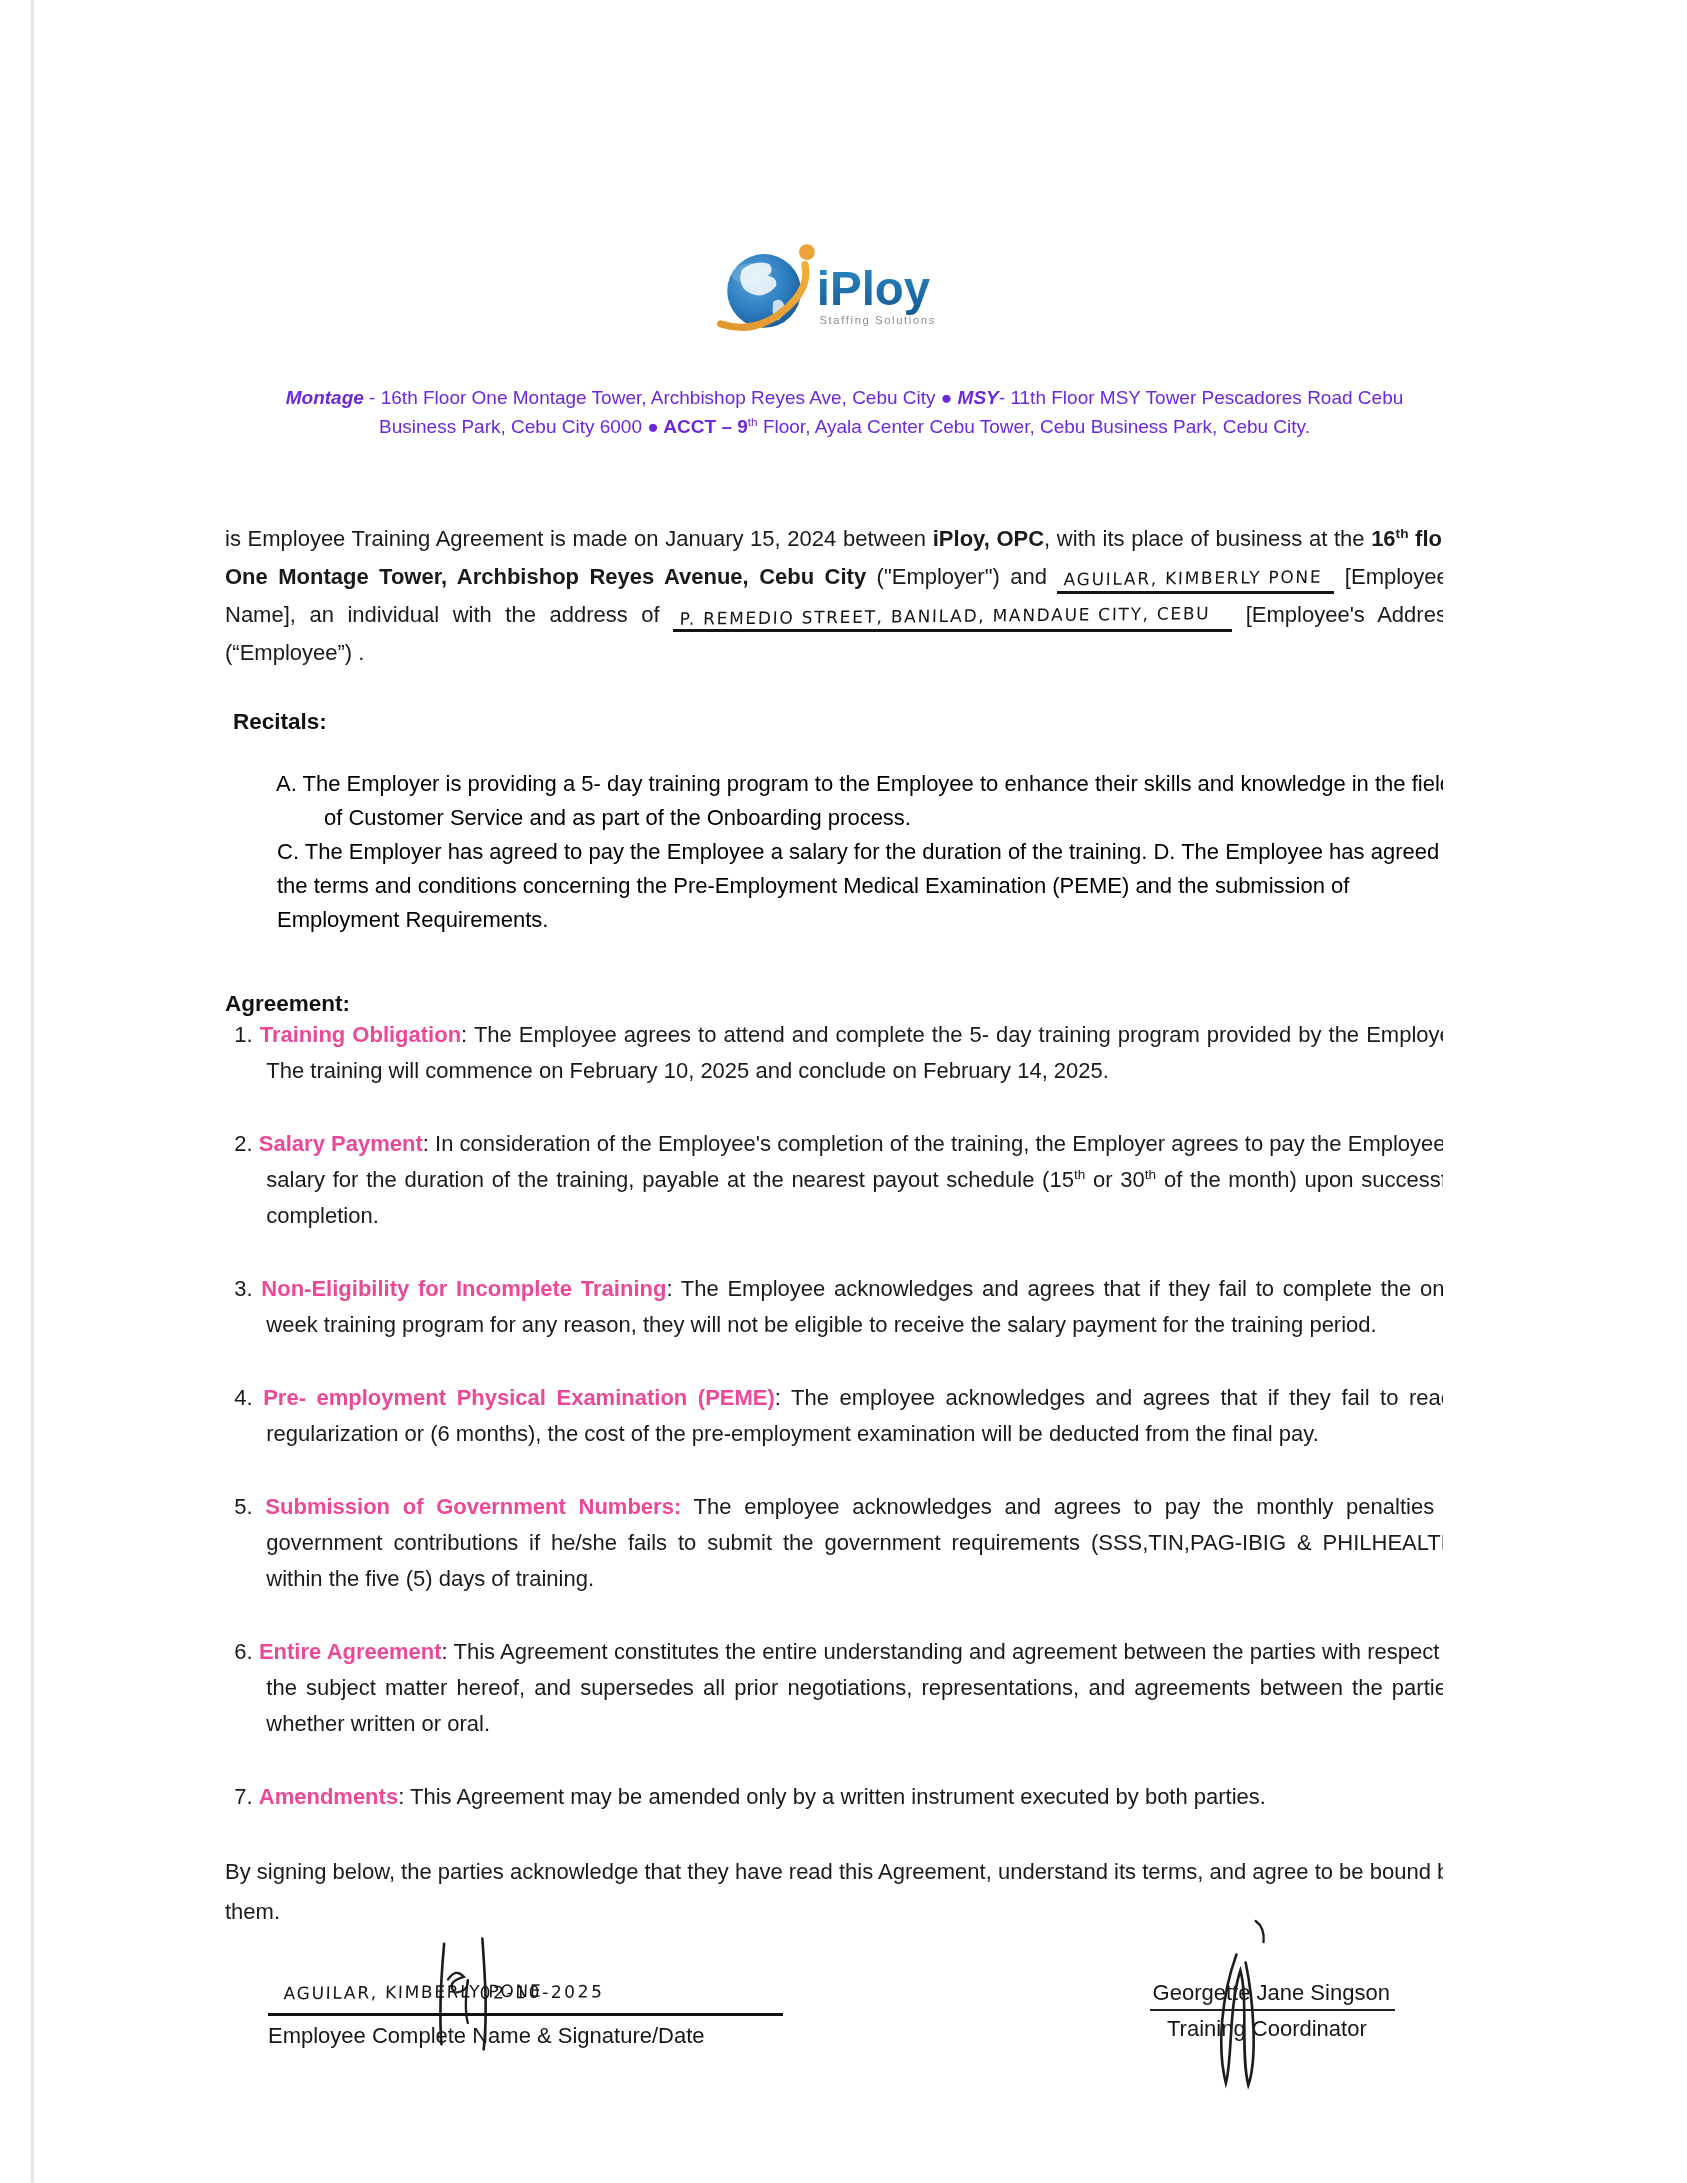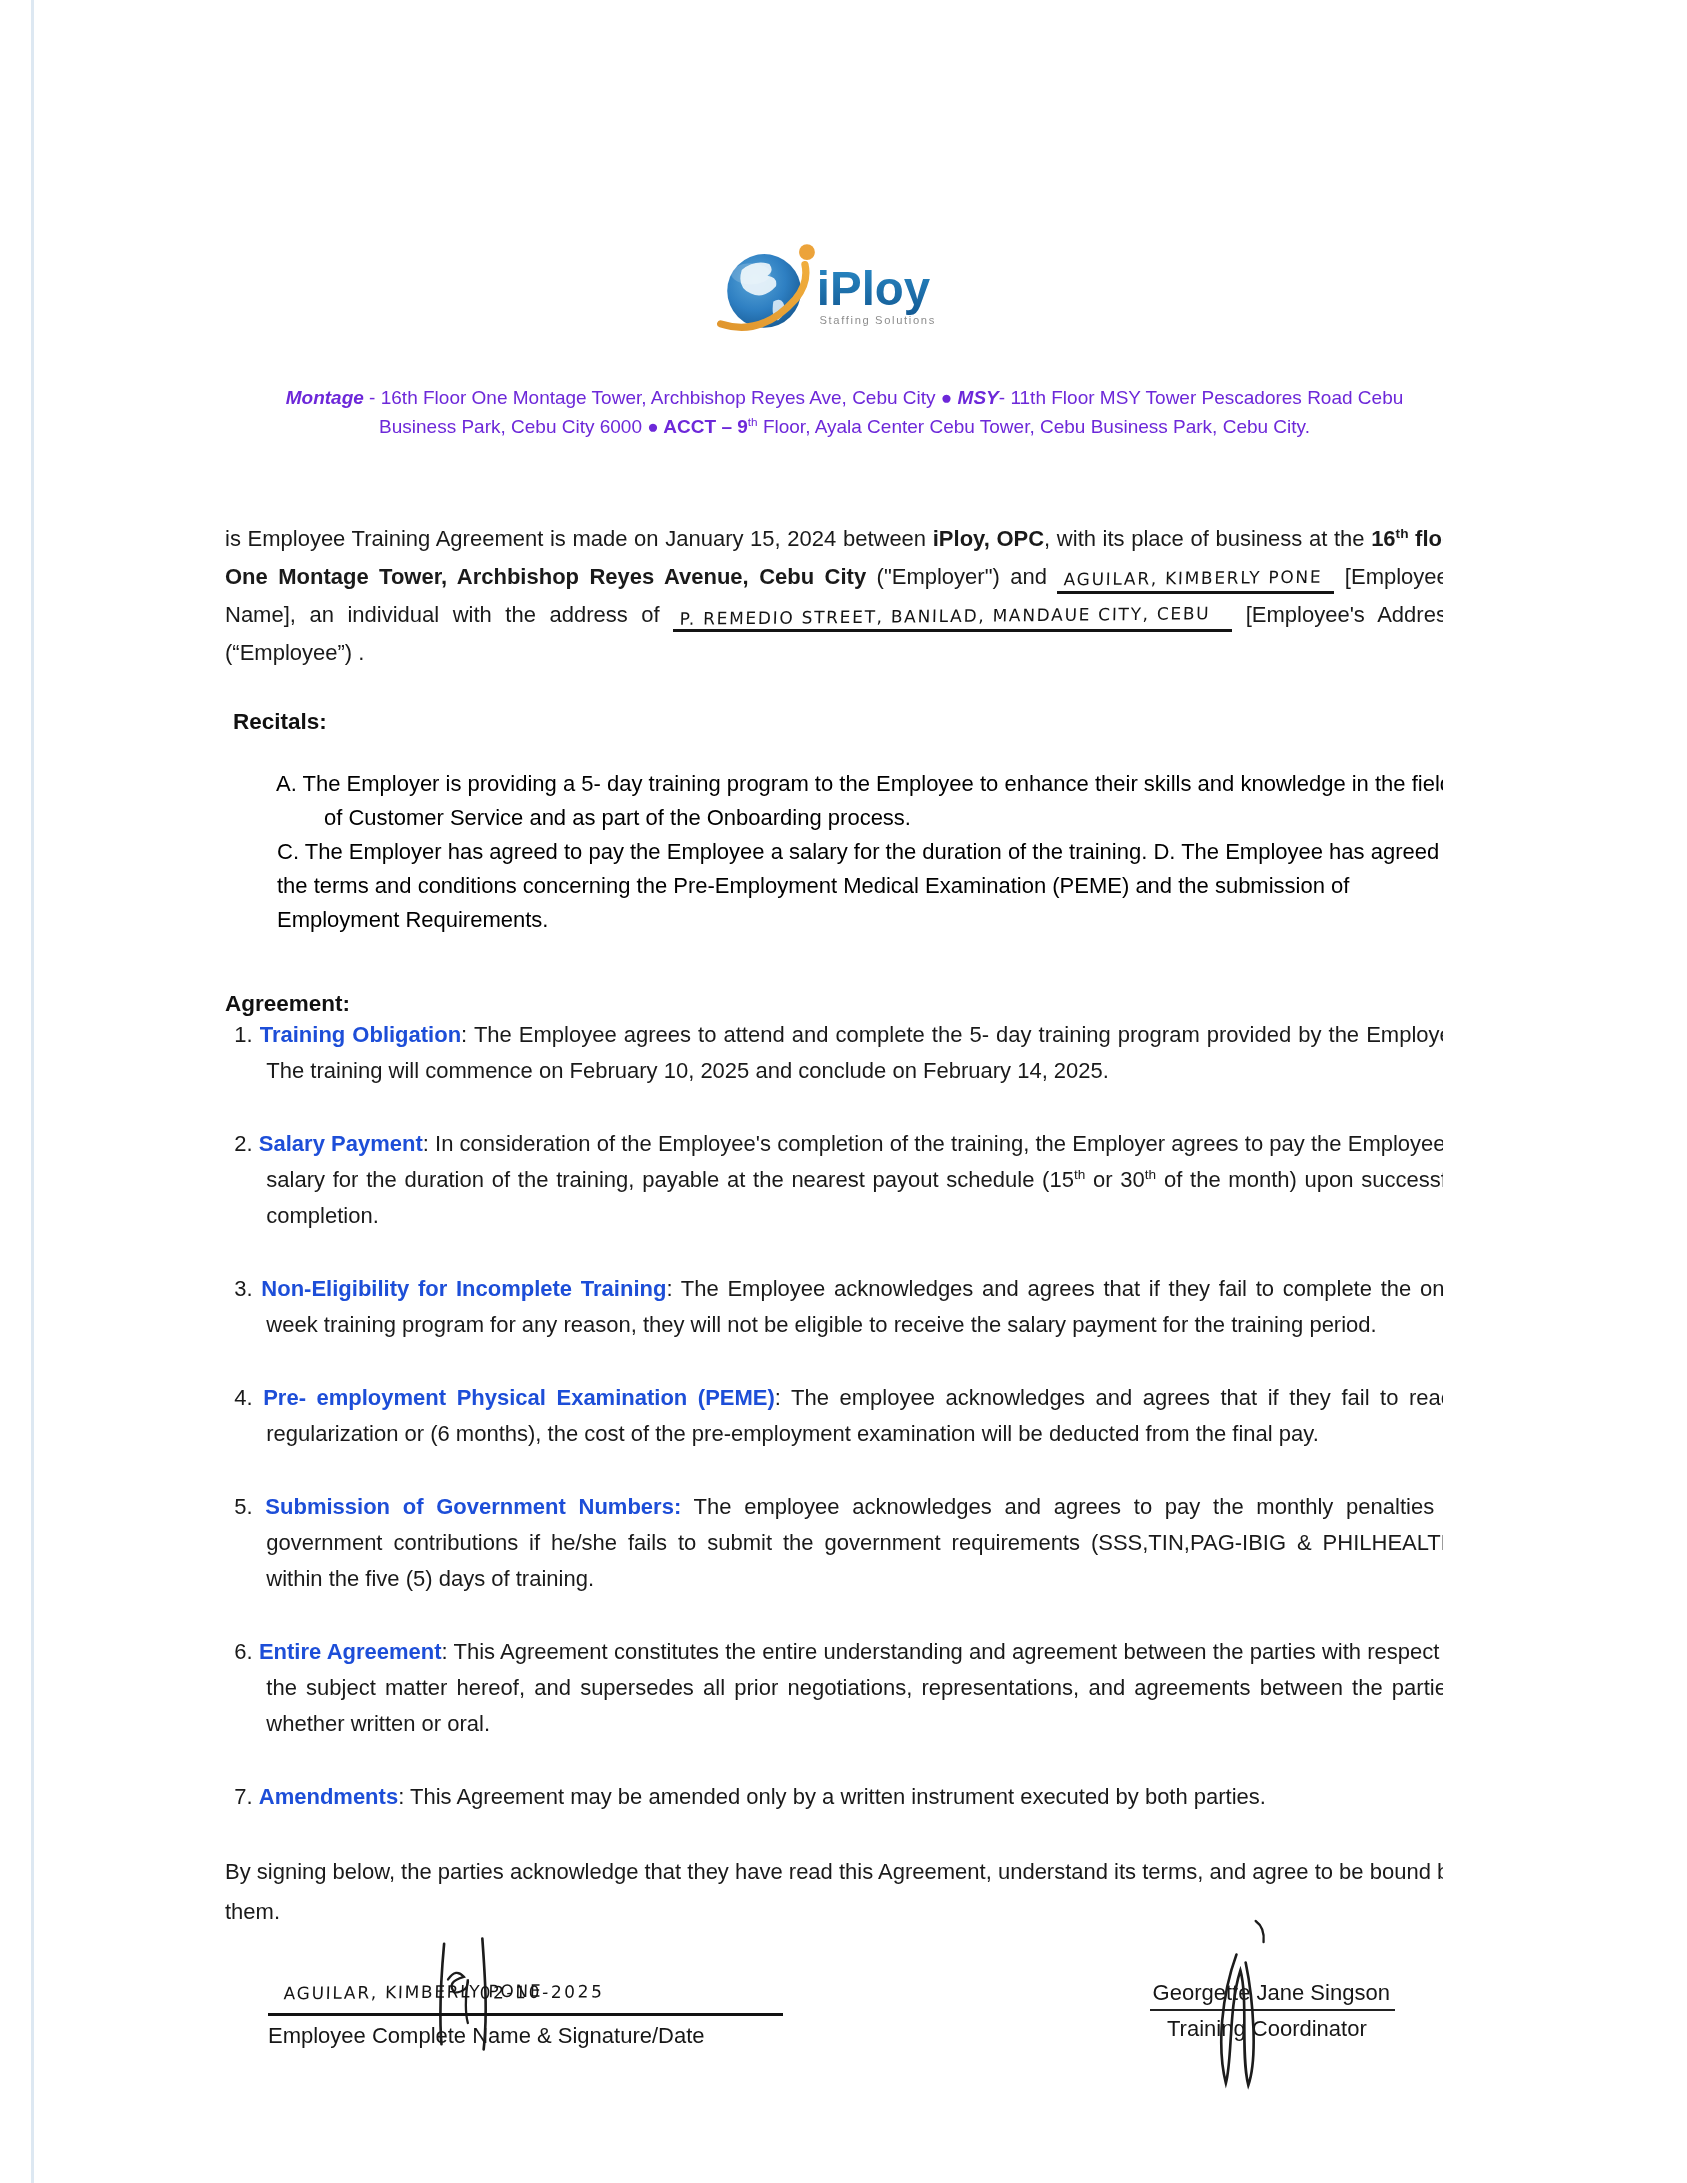--- a/index.html
+++ b/index.html
@@ -74,21 +74,21 @@
   .agr-item{
     font-size:22px;
     line-height:36px;
     text-align:justify;
     padding-left:32px;
     text-indent:-32px;
     margin:0 0 37px 9.3px;
     color:#1a1a1a;
   }
   .agr-item:first-of-type{margin-top:58px;}
-  .agr-item .t{font-weight:bold;color:#1d4ed8;}
+  .agr-item .t{font-weight:bold;color:#ec4899;}
 
   .closing{
     margin-top:5.3px;
     font-size:22px;
     line-height:40px;
     color:#1a1a1a;
   }
 
   
   .sig-row{position:relative;margin-top:18.5px;height:172px;}

